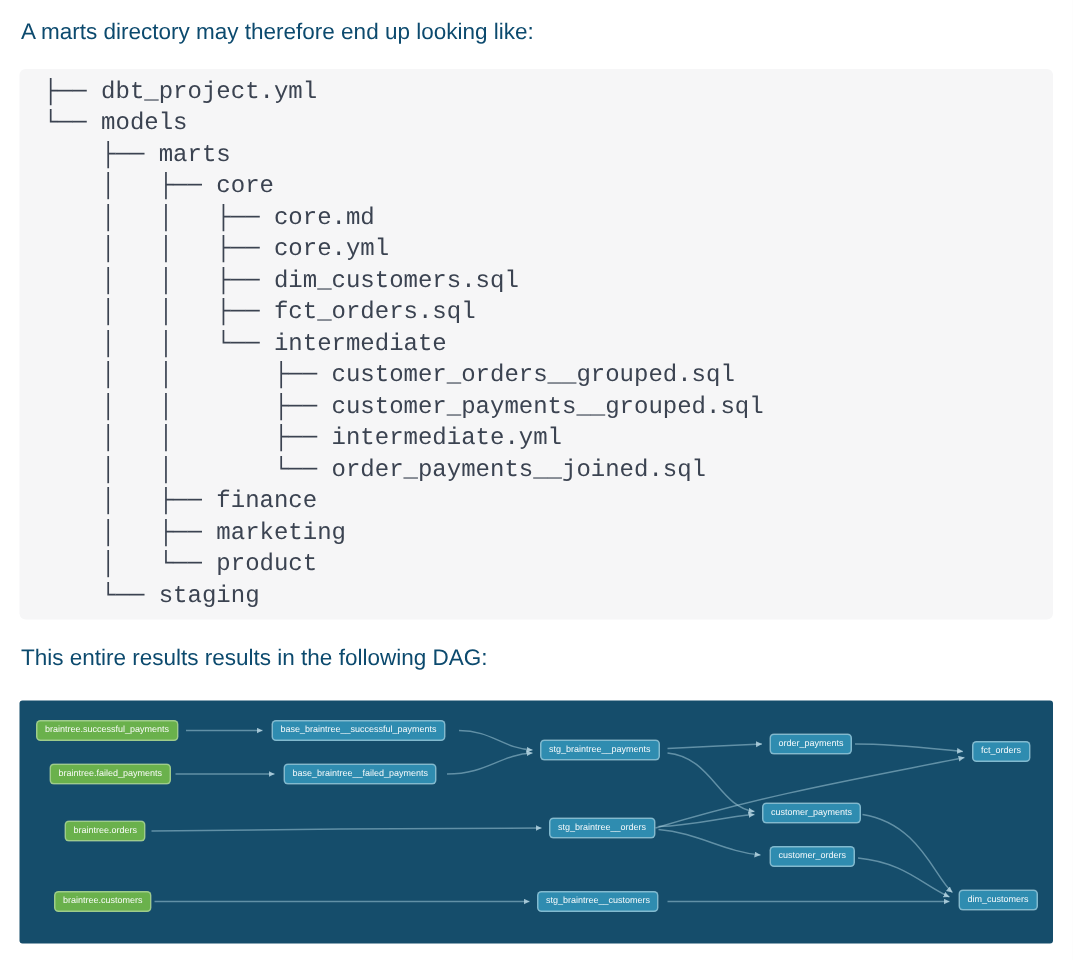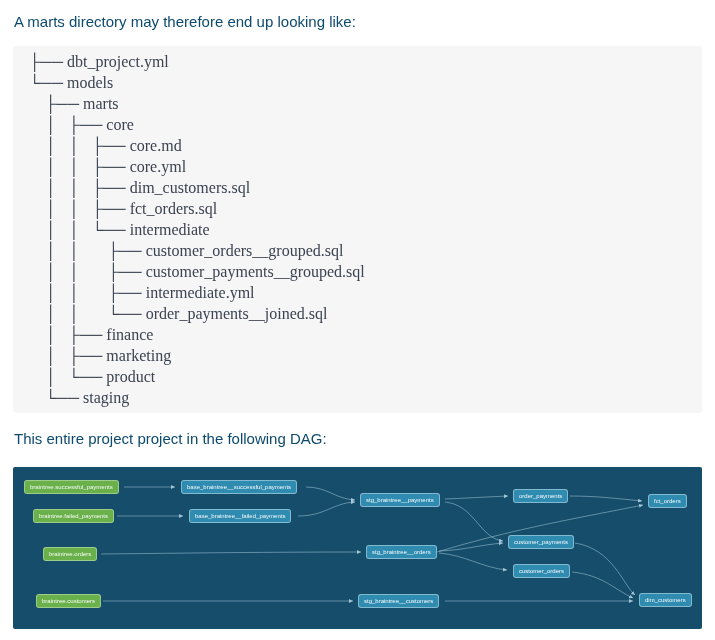--- a/index.html
+++ b/index.html
@@ -21,21 +21,21 @@
   .codeblock {
     width: 689px;
     height: 367px;
     background: #f6f6f7;
     border-radius: 4px;
     padding: 5px 16px;
     margin: 0 0 16px 0;
     overflow: hidden;
   }
   .codeblock pre {
-    font-family: Liberation Serif, serif;
+    font-family: Liberation Mono, monospace;
     font-size: 16px;
     line-height: 21px;
     color: #3b4351;
     white-space: pre;
   }
   #dag-intro { margin: 0 0 18px 1px; }
   .dag-figure {
     position: relative;
     width: 689px;
     height: 162px;
@@ -81,21 +81,21 @@
     │   │       ├── customer_orders__grouped.sql
     │   │       ├── customer_payments__grouped.sql
     │   │       ├── intermediate.yml
     │   │       └── order_payments__joined.sql
     │   ├── finance
     │   ├── marketing
     │   └── product
     └── staging</pre>
 </div>
 
-<p class="copy" id="dag-intro">This entire project project in the following DAG:</p>
+<p class="copy" id="dag-intro">This entire results results in the following DAG:</p>
 
 <div class="dag-figure">
   <svg class="dag-edges" width="689" height="162" viewBox="0 0 689 162">
     <defs>
       <marker id="arrow" markerWidth="5" markerHeight="5" refX="4" refY="2" orient="auto">
         <path d="M0,0 L4,2 L0,4 z" fill="#bcd9e6" fill-opacity="0.8"></path>
       </marker>
     </defs>
     <g stroke="#aed3e2" stroke-opacity="0.5" stroke-width="1" fill="none" marker-end="url(#arrow)">
       <path d="M111 20 C130 20, 146 20, 162 20"></path>

